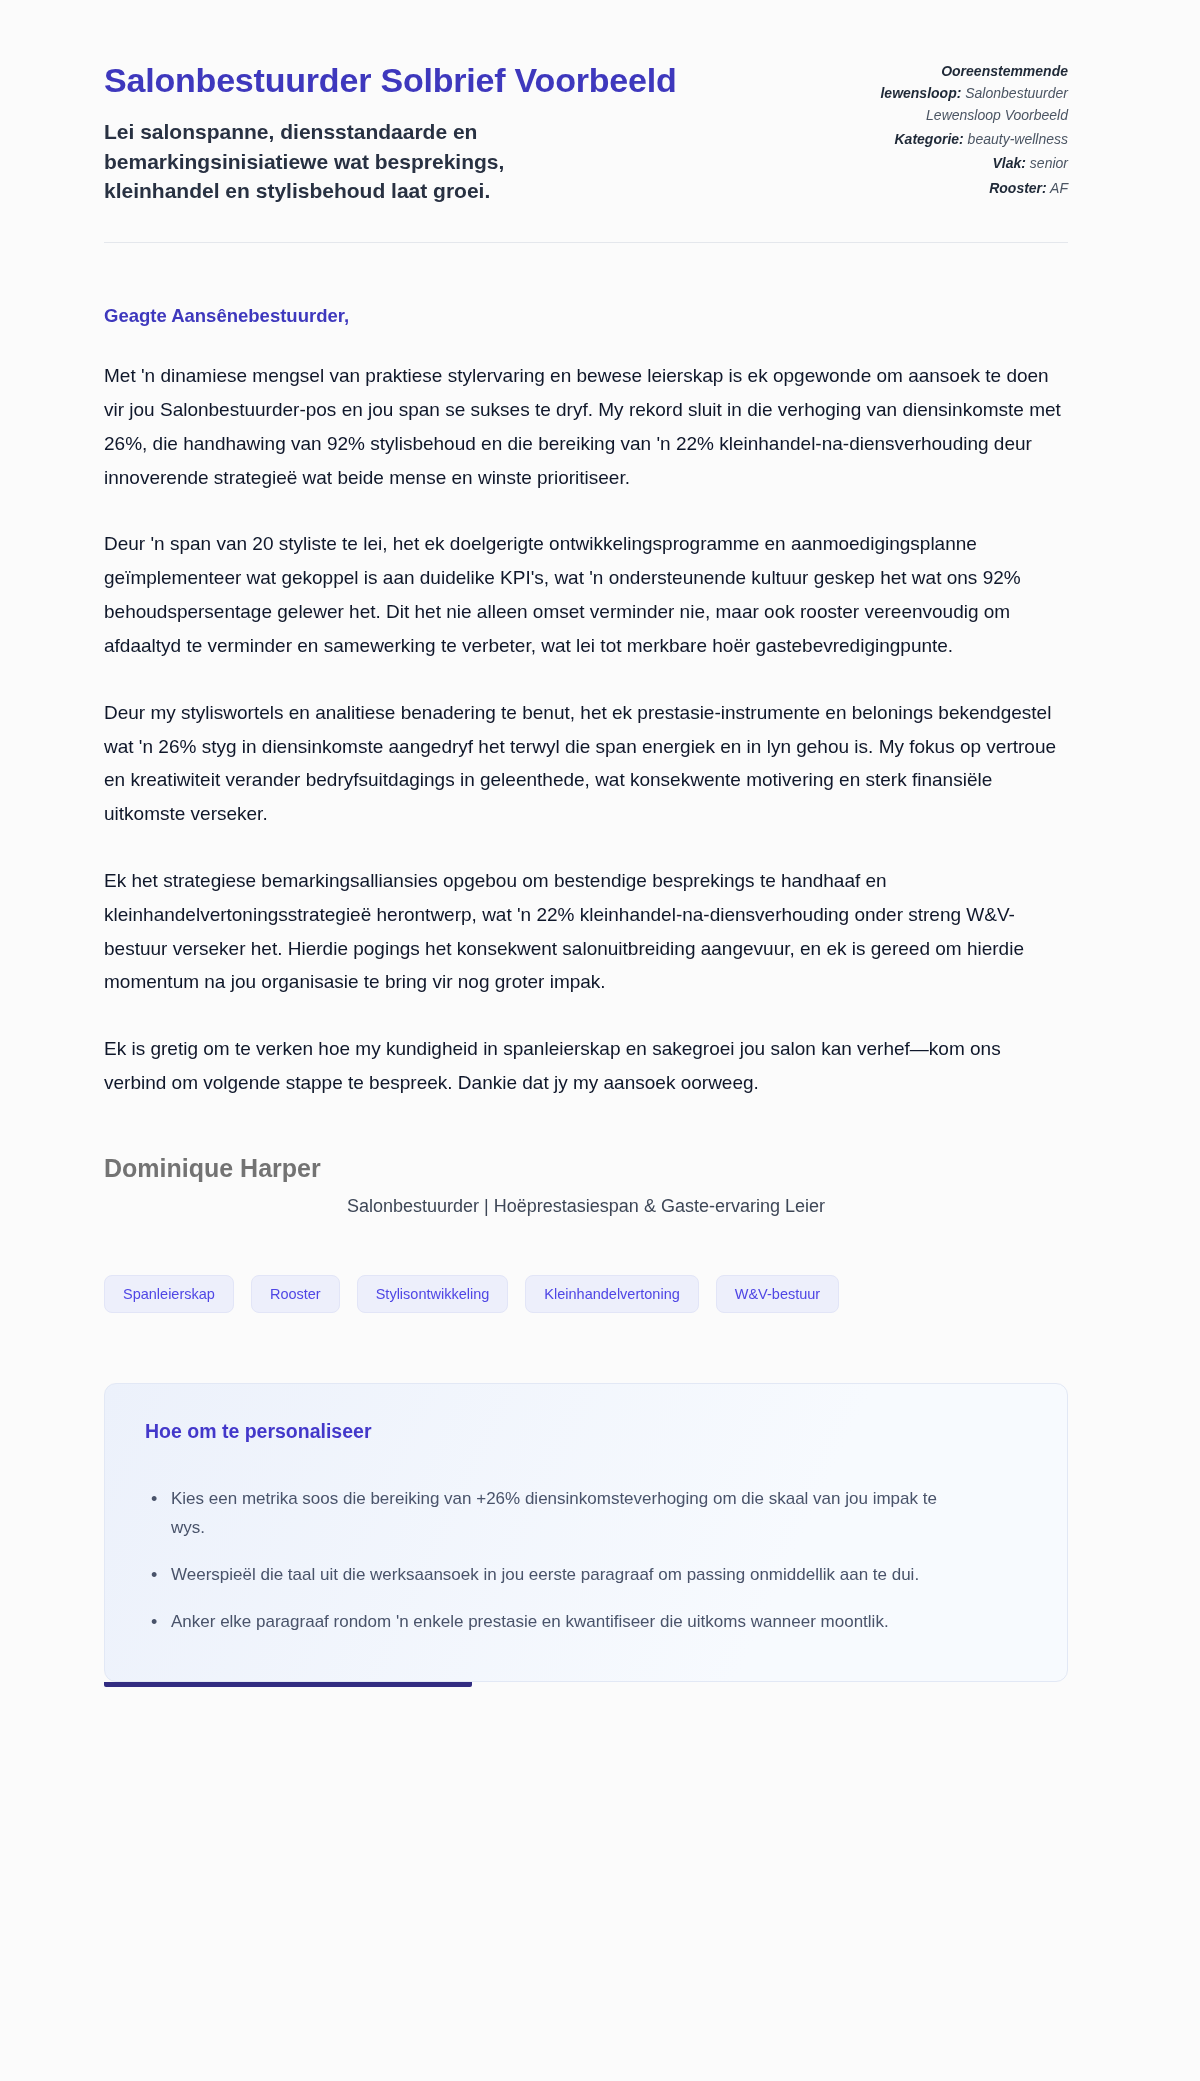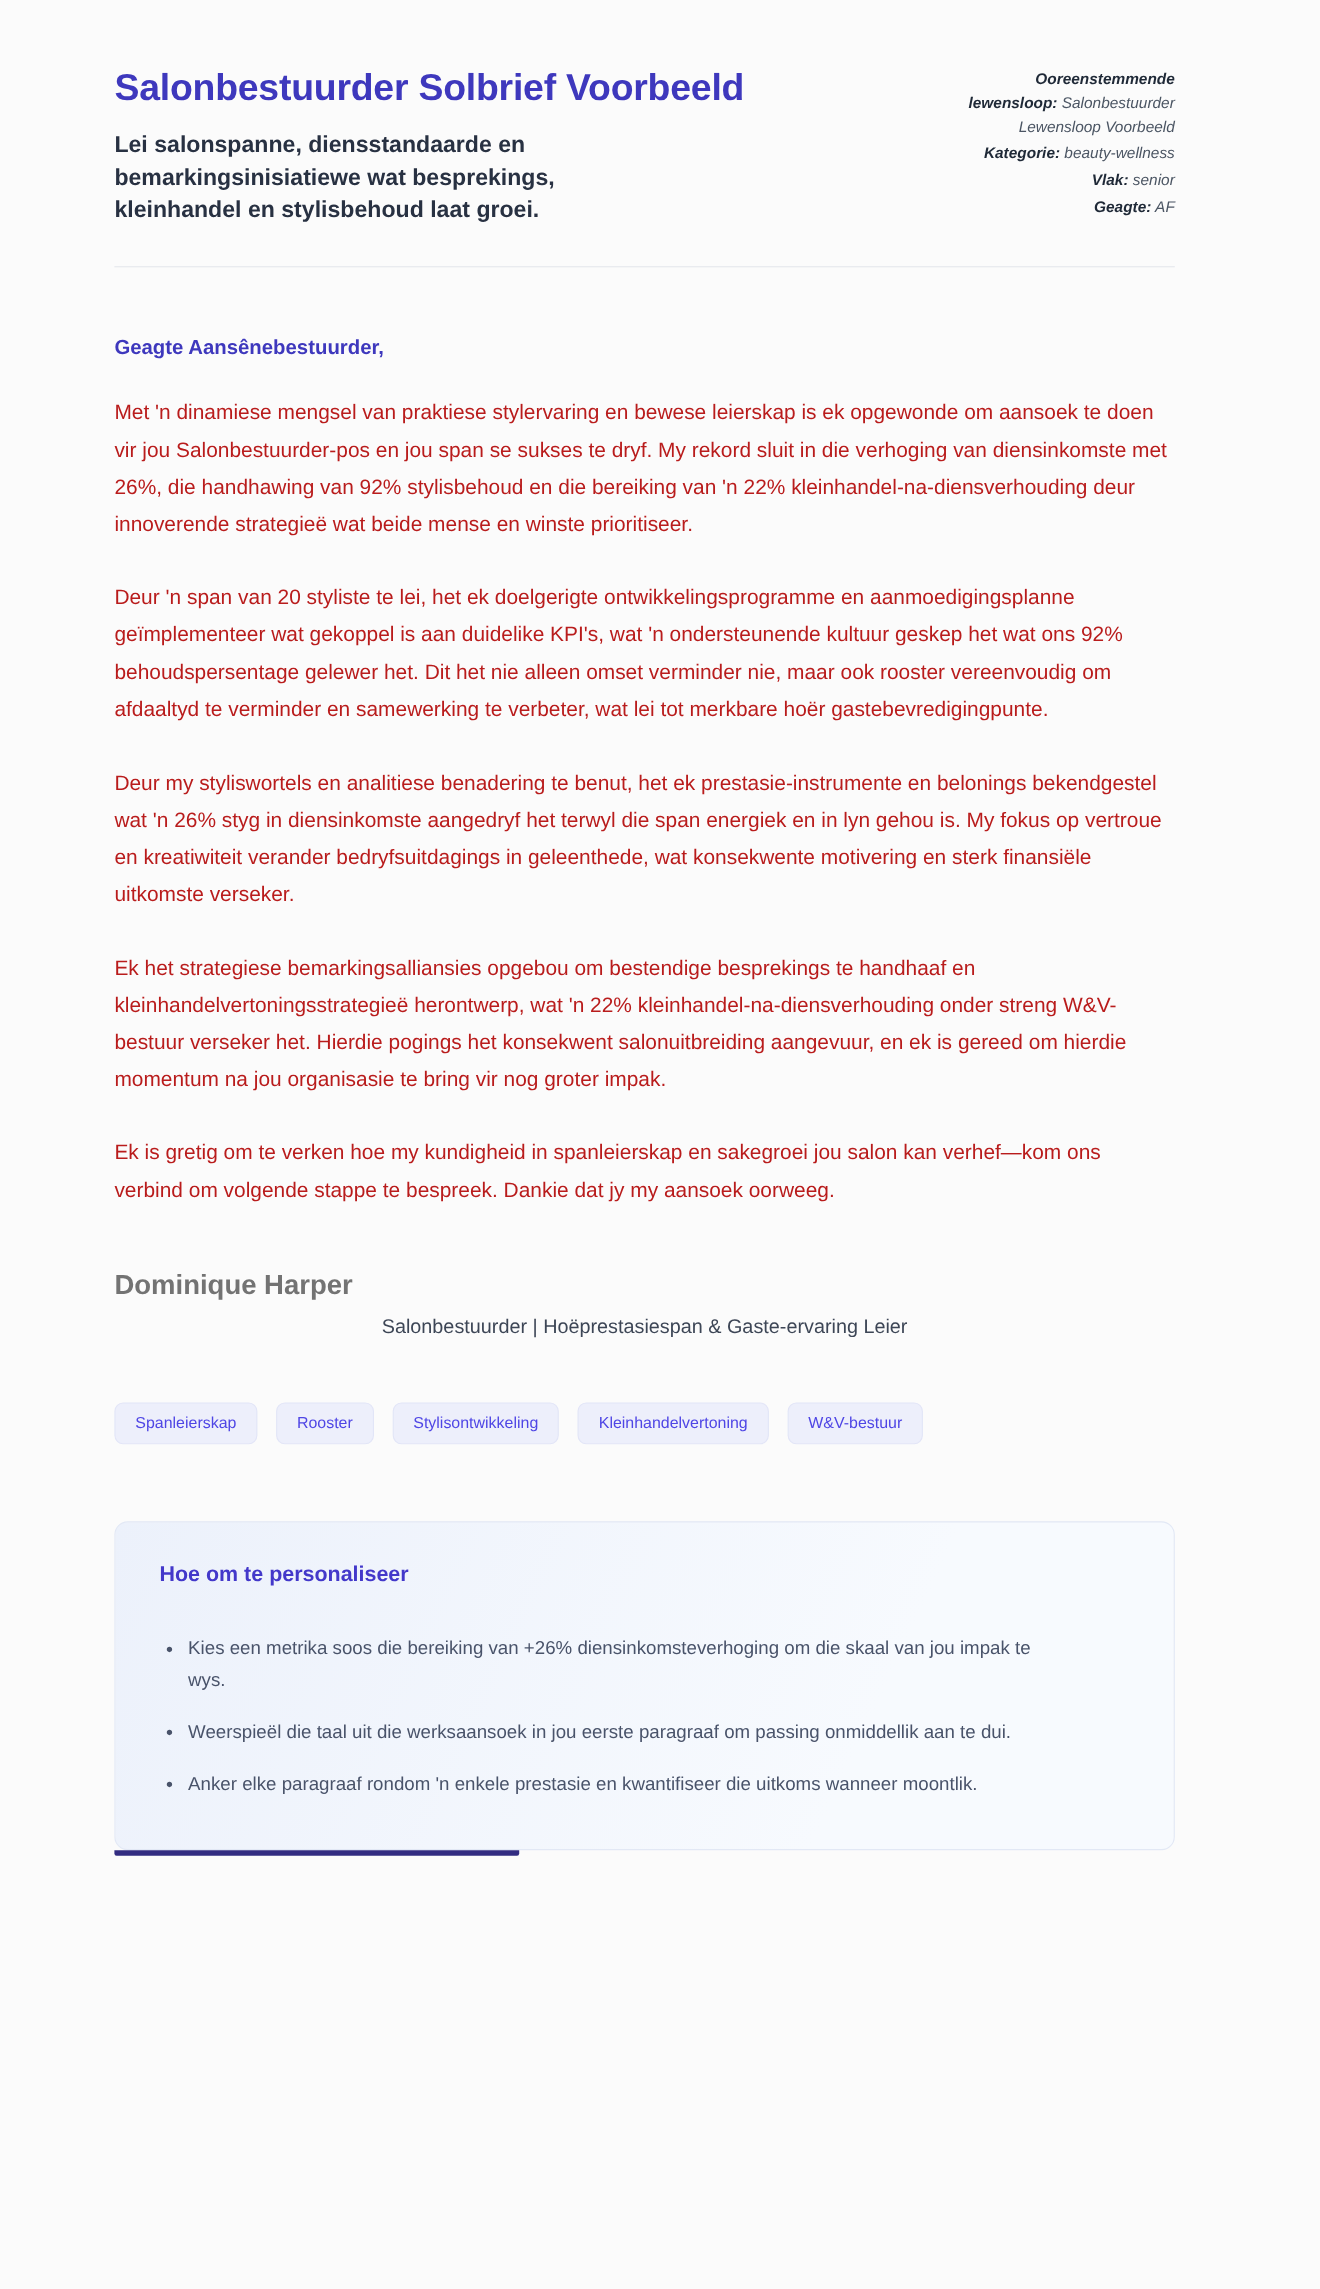--- a/index.html
+++ b/index.html
@@ -19,21 +19,21 @@
   .header-left{flex:1;}
   .title{font-size:34px;font-weight:800;color:var(--accent);line-height:1.2;letter-spacing:-0.2px;max-width:600px;}
   .subtitle{margin-top:16px;font-size:21px;font-weight:700;color:#283142;line-height:1.42;max-width:480px;}
   .meta{max-width:210px;text-align:right;font-size:14px;line-height:1.58;color:#4b5563;}
   .meta .mi{margin-bottom:2px;font-style:italic;}
   .meta b{color:#1f2937;font-weight:700;}
   .meta a{color:#4b5563;text-decoration:none;cursor:pointer;}
   .divider{border:0;border-top:1px solid #e4e7ec;margin-top:36px;}
   .letter{margin-top:62px;}
   .greeting{font-size:18.5px;font-weight:700;color:var(--accent);margin-bottom:32px;}
-  .letter p{font-size:19px;line-height:1.78;margin-bottom:33px;color:#b91c1c;}
+  .letter p{font-size:19px;line-height:1.78;margin-bottom:33px;color:#0f172a;}
   .sig-name{margin-top:54px;font-size:25px;font-weight:700;color:#737373;}
   .sig-role{margin-top:13px;font-size:18px;color:#3d4656;text-align:center;}
   .tags{display:flex;flex-wrap:wrap;gap:17px;margin-top:58px;}
   .tag{display:inline-block;background:var(--tag-bg);border:1px solid var(--tag-border);color:var(--tag-text);font-size:14.5px;padding:11px 18px;border-radius:8px;cursor:pointer;line-height:1;}
   .tips{margin-top:70px;background:linear-gradient(115deg,#ecf1fb 0%,#f7fafe 70%);border:1px solid var(--callout-border);border-radius:12px;padding:36px 40px 26px;}
   .tips h2{font-size:19.5px;font-weight:700;color:var(--tip-heading);margin-bottom:42px;}
   .tips ul{list-style:none;}
   .tips li{position:relative;padding-left:26px;font-size:17px;line-height:1.7;color:#49536a;margin-bottom:18px;max-width:800px;}
   .tips li::before{content:"\2022";position:absolute;left:6px;top:-1px;color:#49536a;font-size:18px;}
   .bottom-bar{width:368px;height:5px;background:var(--bottom-bar);border-radius:0 0 2px 2px;}
@@ -55,21 +55,21 @@
       </div>
       <div class="mi">
         <b>Kategorie:</b>
         <span>beauty-wellness</span>
       </div>
       <div class="mi">
         <b>Vlak:</b>
         <span>senior</span>
       </div>
       <div class="mi">
-        <b>Geagte:</b>
+        <b>Rooster:</b>
         <span>AF</span>
       </div>
     </div>
   </div>
 
   <hr class="divider">
 
   <div class="letter">
     <div class="greeting">Geagte Aansênebestuurder,</div>
     <p>Met 'n dinamiese mengsel van praktiese stylervaring en bewese leierskap is ek opgewonde om aansoek te doen vir jou Salonbestuurder-pos en jou span se sukses te dryf. My rekord sluit in die verhoging van diensinkomste met 26%, die handhawing van 92% stylisbehoud en die bereiking van 'n 22% kleinhandel-na-diensverhouding deur innoverende strategieë wat beide mense en winste prioritiseer.</p>

